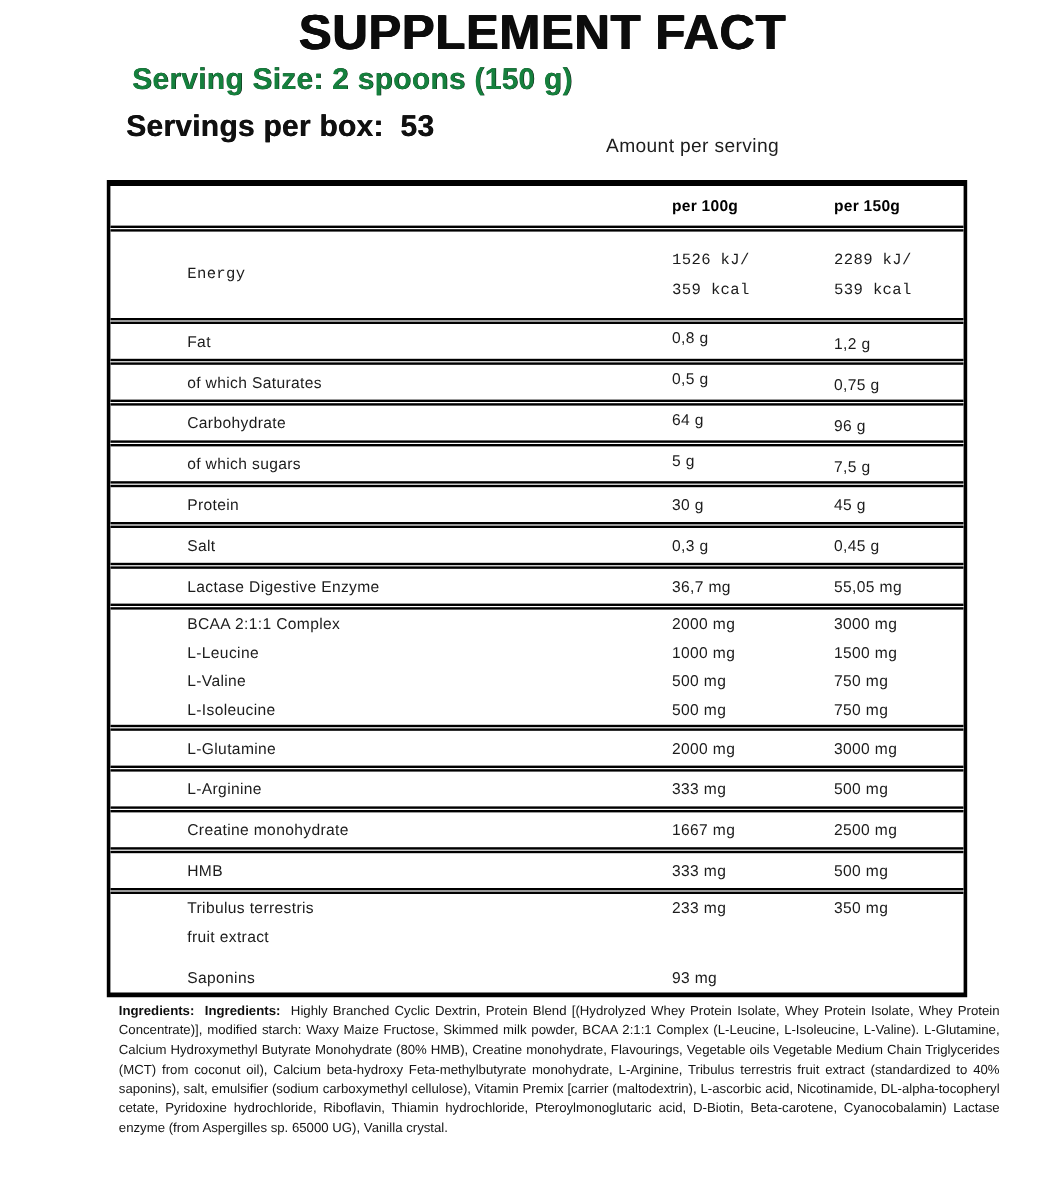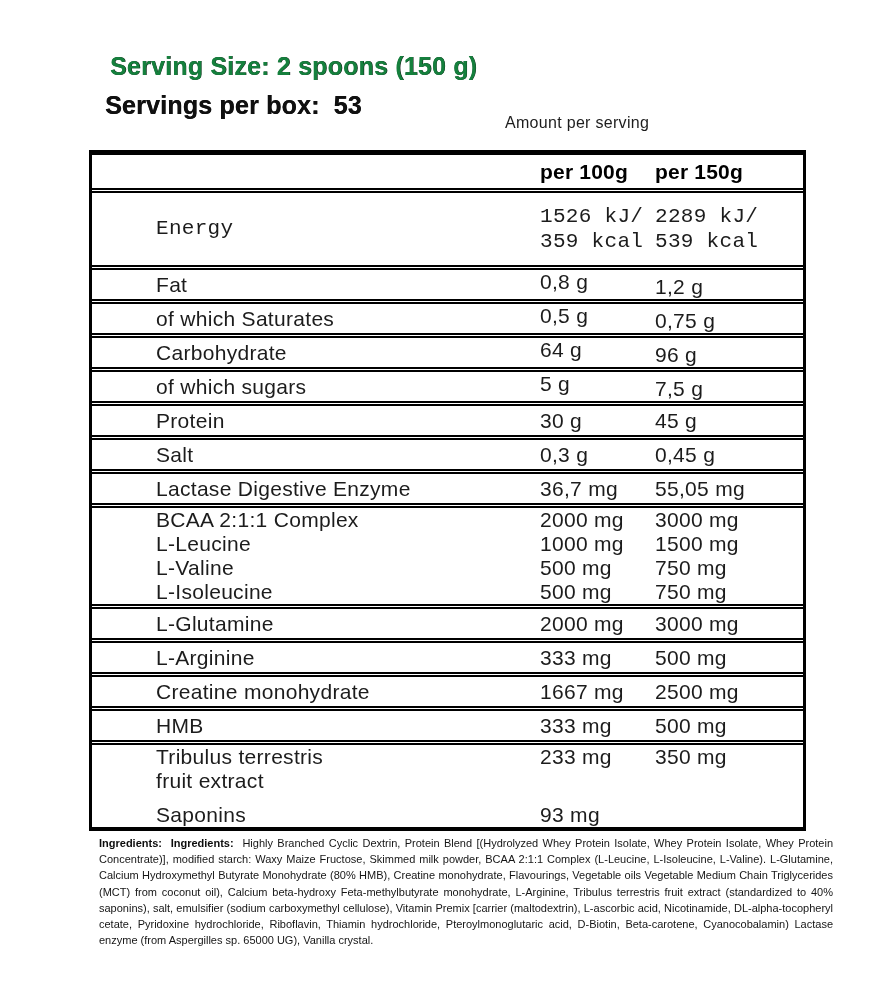--- a/index.html
+++ b/index.html
@@ -34,21 +34,21 @@
   }
 
   
   .facts{
     position:absolute;left:89px;top:150px;width:717px;box-sizing:border-box;
     border:3px solid #000;border-top-width:5px;border-bottom-width:4px;
     background:#fff;
   }
   .thead,.entry{
     display:grid;grid-template-columns:448px 115px 1fr;
-    align-items:center;font-size:21px;
+    align-items:center;font-size:13px;gap:20px;
   }
   .thead{min-height:33px;font-weight:700;color:#000;letter-spacing:.2px;}
   .entry{min-height:29px;color:#1c1c1c;letter-spacing:.3px;line-height:24px;}
   .entry .label{padding-left:64px;}
   .thead .label{padding-left:64px;}
   .row.indent .label{}
   .row.tall .entry{min-height:72px;font-family:Liberation Mono, monospace;}
   .row.tall .vcell div{line-height:25px;}
   .row.multi .entry{min-height:24px;}
   .entry.gap-before{margin-top:10px;}
@@ -64,20 +64,21 @@
     position:absolute;left:99px;top:835px;width:734px;margin:0;
     font-size:11px;line-height:16.2px;text-align:justify;color:#151515;
   }
   .ingredients b{font-weight:700;color:#0d0d0d;}
 </style>
 </head>
 <body>
 
 <div class="page">
 
+  <div class="title">SUPPLEMENT FACT</div>
 
   <div class="serving-size">Serving Size: 2 spoons (150 g)</div>
 
   <div class="servings-box"><span>Servings per box:</span><span class="spv">53</span></div>
 
   <div class="amount">Amount per serving</div>
 
   <div class="facts">
     <div class="thead">
       <div class="label"></div>

